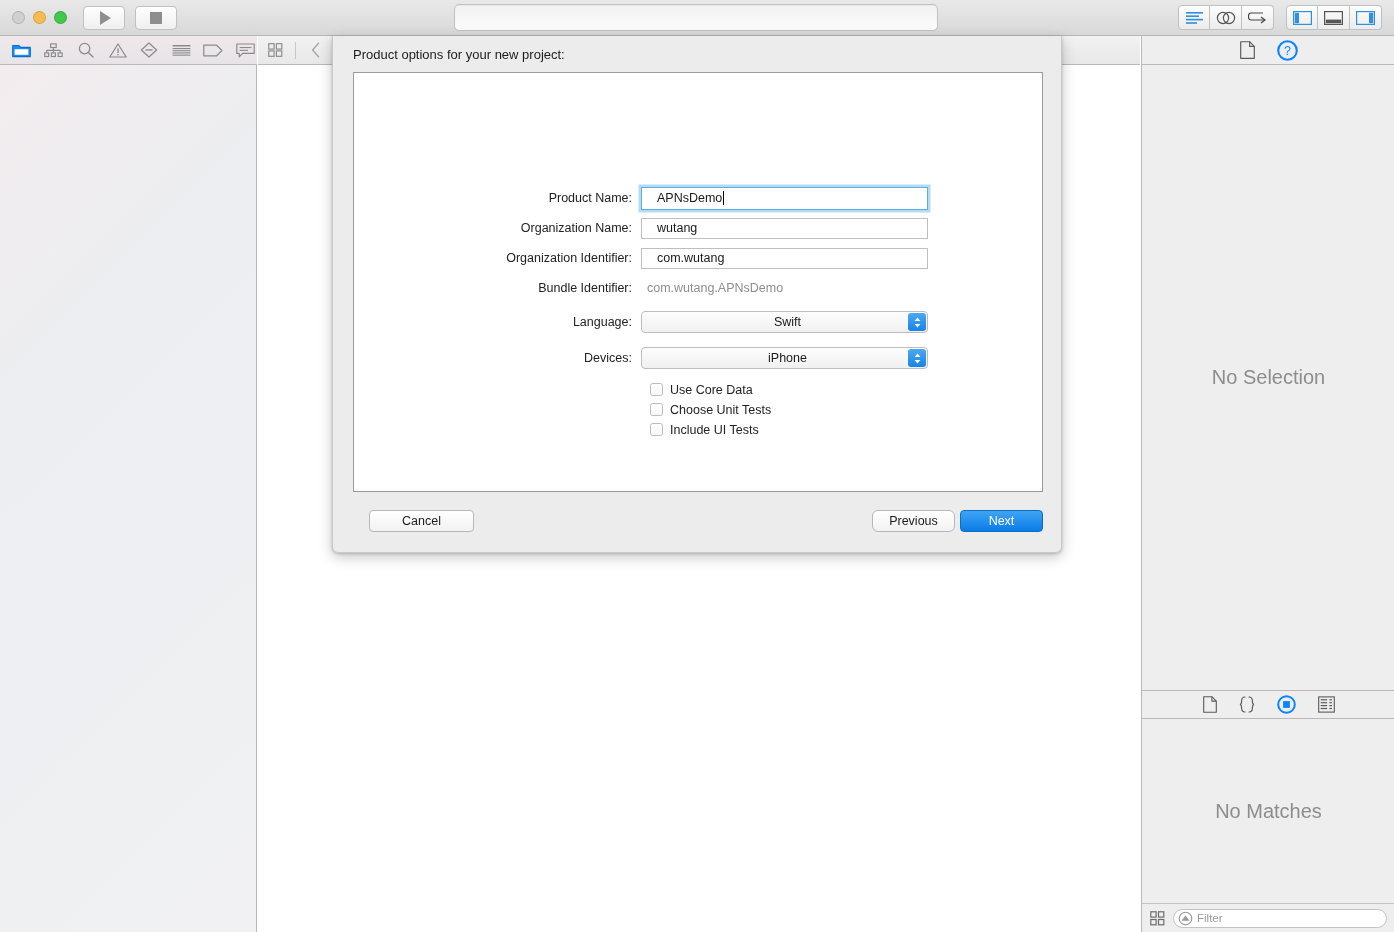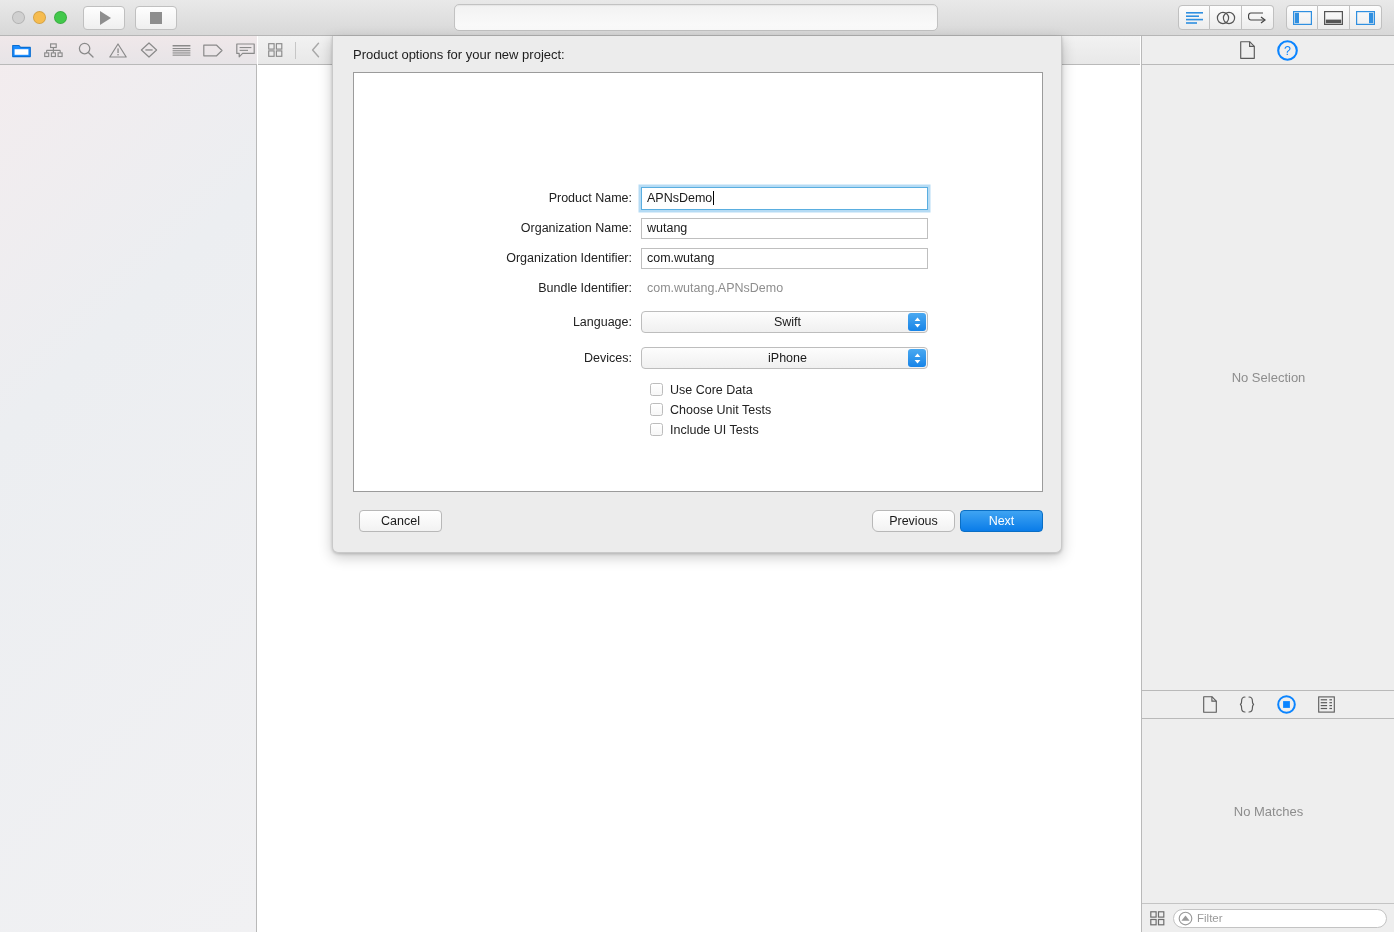--- a/index.html
+++ b/index.html
@@ -140,21 +140,21 @@
     display: flex; align-items: center; justify-content: center;
     gap: 22px;
   }
   .insp-content {
     position: absolute; left: 0; top: 29px;
     width: 253px; height: 625px;
     display: flex; align-items: center; justify-content: center;
     background: #eeeeee;
   }
   .placeholder-text {
-    color: #8d8d8d; font-size: 13px;
+    color: #8d8d8d; font-size: 20px;
   }
   .lib-tabs {
     position: absolute; left: 0; top: 654px;
     width: 253px; height: 29px;
     background: #eeeeee;
     border-top: 1px solid #b9b9b9;
     border-bottom: 1px solid #b9b9b9;
     display: flex; align-items: center; justify-content: center;
     gap: 22px;
   }
@@ -221,21 +221,21 @@
     padding-right: 9px;
     font-size: 12.5px;
     color: #222222;
   }
   .txtfield {
     width: 287px; height: 21px;
     background: #ffffff;
     border: 1px solid #bfbfbf;
     font-size: 12.5px;
     color: #1a1a1a;
-    padding: 0 5px;
+    padding: 0 15px;
     display: flex; align-items: center;
     outline: none;
   }
   .txtfield.focused {
     border: 1px solid #5aaee0;
     box-shadow: 0 0 0 2.5px rgba(90,175,230,0.45);
     height: 23px;
   }
   .caret {
     display: inline-block;
@@ -285,22 +285,22 @@
     height: 22px;
     border-radius: 4px;
     font-size: 12.5px;
     display: inline-flex; align-items: center; justify-content: center;
     border: 1px solid #b8b8b8;
     background: linear-gradient(to bottom, #ffffff, #f2f2f2);
     color: #1a1a1a;
     padding: 0 14px;
   }
   .btn-cancel {
-    position: absolute; left: 26px; top: 18px;
-    width: 83px;
+    position: absolute; left: 36px; top: 18px;
+    width: 105px;
   }
   .btn-previous {
     position: absolute; right: 108px; top: 18px;
     width: 83px;
     border-radius: 6px;
   }
   .btn-next {
     position: absolute; right: 20px; top: 18px;
     width: 83px;
     background: linear-gradient(to bottom, #3fa4f2, #0a7ce8);

